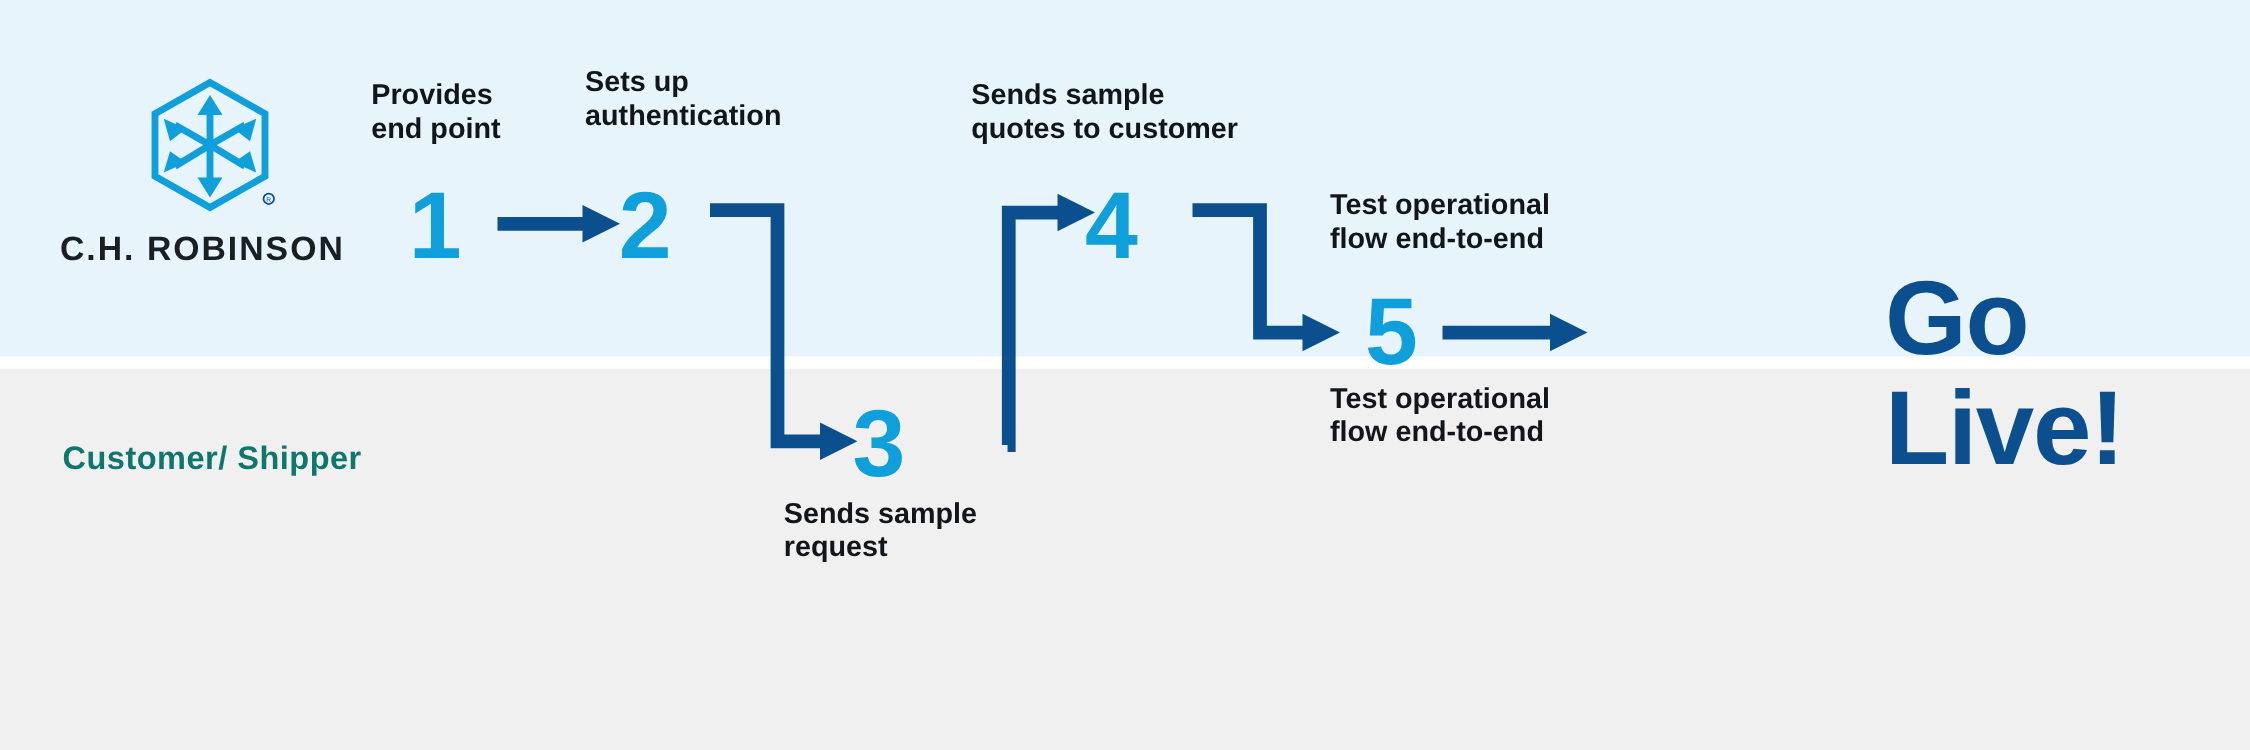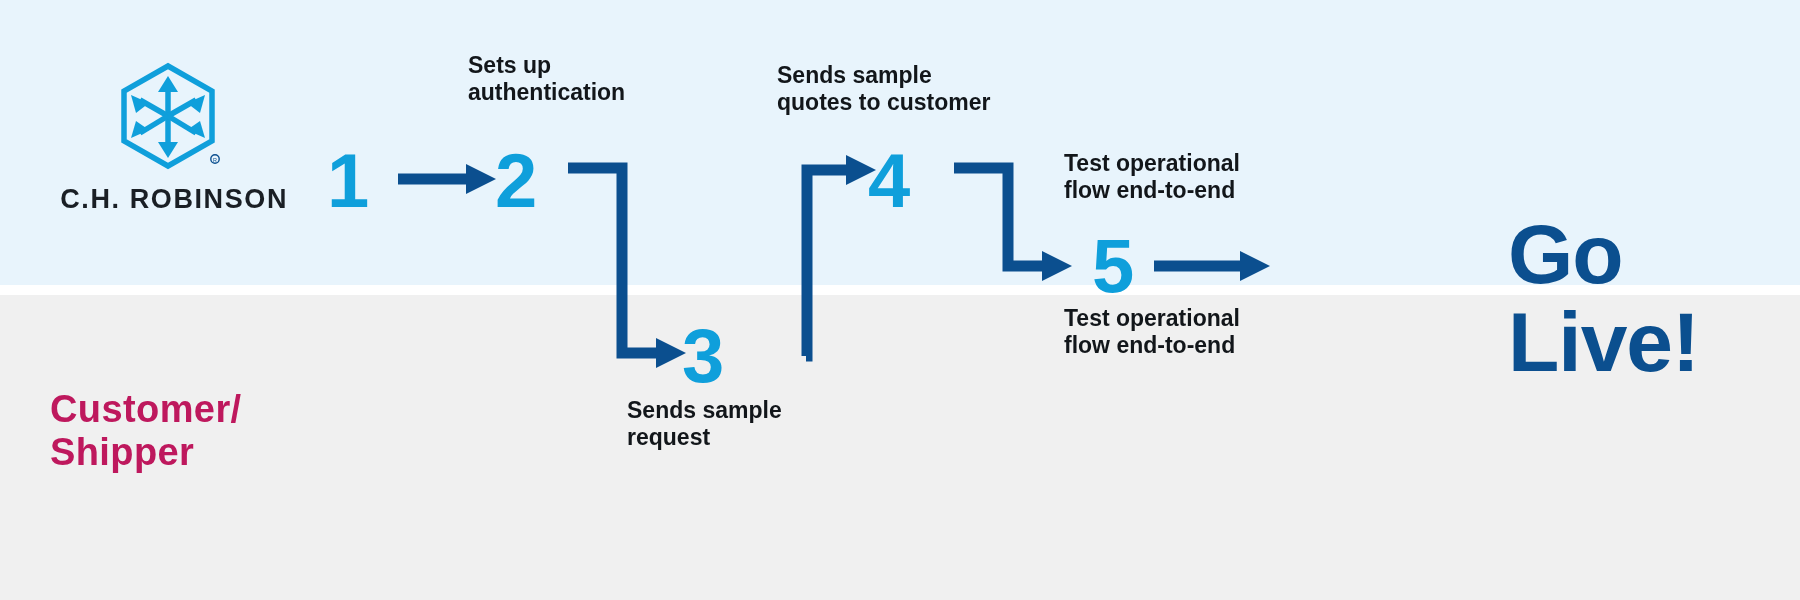--- a/index.html
+++ b/index.html
@@ -32,21 +32,21 @@
     height: 305px;
     background: #f0f0f0;
   }
 
   
   .logo-wrap {
     position: absolute;
     left: 48px;
     top: 62px;
     width: 240px;
-    text-align: right;
+    text-align: left;
   }
   .logo-mark {
     width: 108px;
     height: 112px;
     margin: 0 auto;
     display: block;
   }
   .logo-word {
     margin-top: 10px;
     font-size: 27px;
@@ -55,26 +55,25 @@
     color: #1a1f25;
     white-space: nowrap;
   }
 
   
   .lane-label {
     position: absolute;
     left: 50px;
     top: 352px;
     width: 300px;
-    font-size: 38px;
+    font-size: 26px;
     font-weight: bold;
     line-height: 1.12;
-    color: #be185d;
+    color: #0f766e;
     letter-spacing: 0.4px;
-    margin-top: 36px;
   }
 
   
   .numeral {
     position: absolute;
     font-size: 76px;
     font-weight: bold;
     color: #0f9fdb;
     line-height: 1;
     letter-spacing: -1px;
@@ -150,20 +149,22 @@
         <circle cx="101" cy="97" r="4.2"></circle>
       </g>
       <text x="101" y="99.6" fill="#0b4f8f" font-size="5.4" text-anchor="middle" font-family="Liberation Sans, sans-serif">R</text>
     </svg>
     <div class="logo-word">C.H. ROBINSON</div>
   </div>
 
   <div class="lane-label">Customer/
 Shipper</div>
 
+  <div class="caption" style="left:297px; top:62px; width:180px;">Provides
+end point</div>
   <div class="numeral" style="left:327px; top:143px;">1</div>
 
   <svg class="connector" style="left:396px; top:158px;" width="108" height="42">
     <path d="M2,21 L74,21" stroke="#0b4f8f" stroke-width="11" fill="none"></path>
     <polygon points="70,6 70,36 100,21" fill="#0b4f8f"></polygon>
   </svg>
 
   <div class="caption" style="left:468px; top:52px; width:220px;">Sets up
 authentication</div>
   <div class="numeral" style="left:495px; top:143px;">2</div>

